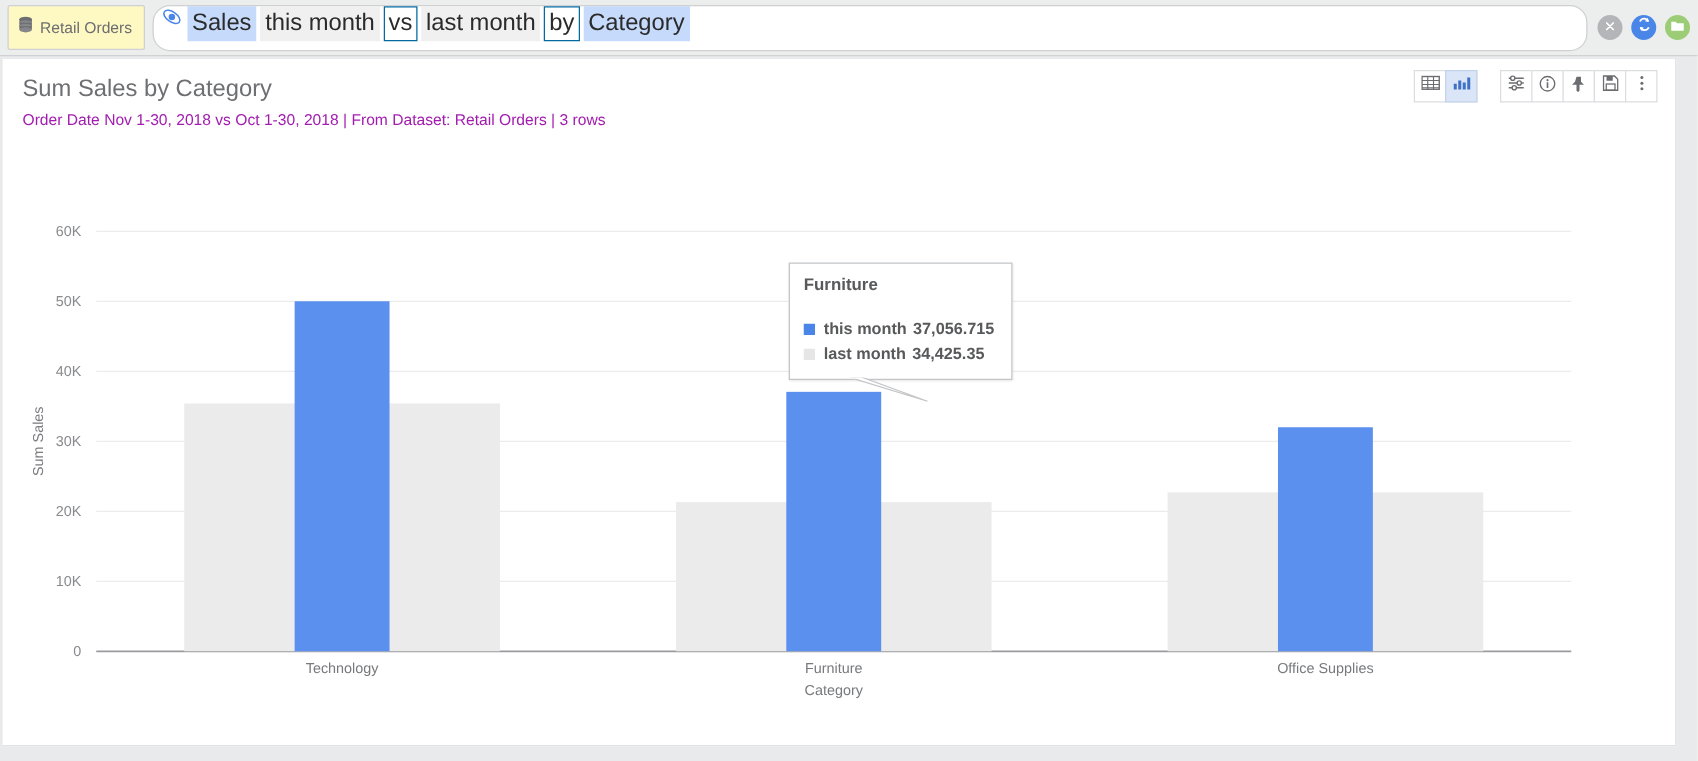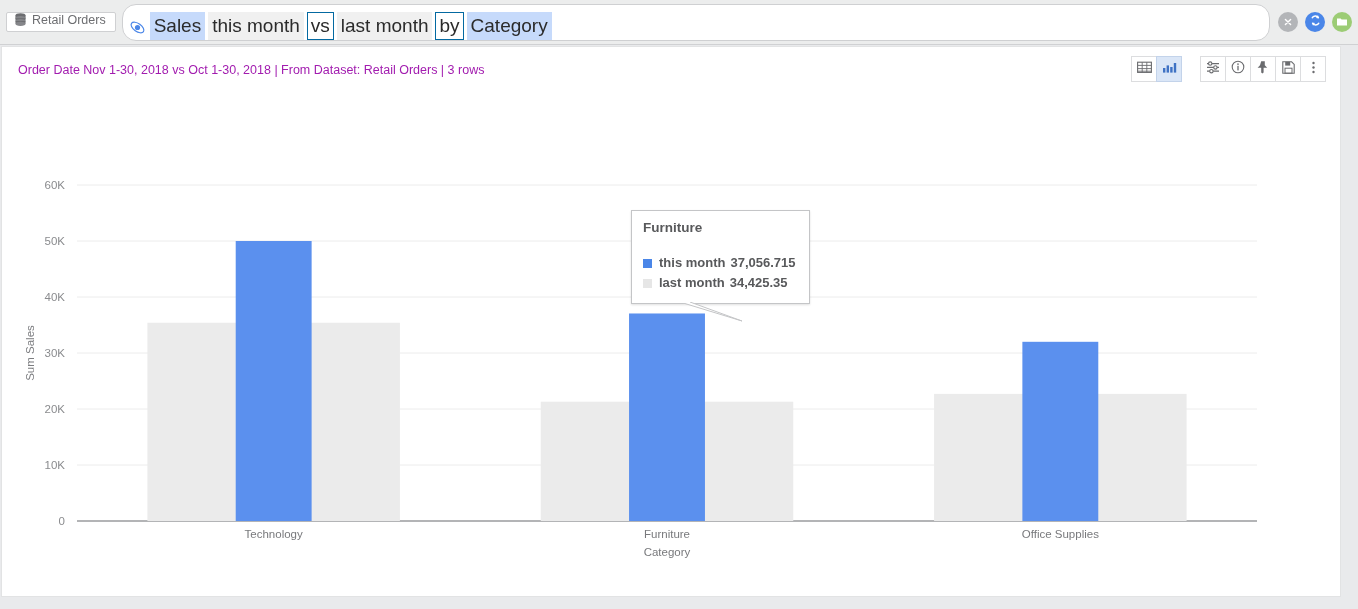--- a/index.html
+++ b/index.html
@@ -14,41 +14,41 @@
   
   .topbar {
     position: absolute; left: 0; top: 0;
     width: 1358px; height: 45px;
     background: #eceded;
     border-bottom: 1px solid #d0d1d3;
     display: flex; align-items: center;
     padding: 0 6px;
   }
   .ds-tab {
-    height: 20px;
-    background: #ffffff;
+    height: 36px;
+    background: #fef9c3;
     border: 1px solid #cfd0d2;
     border-radius: 2px;
-    display: flex; align-items: flex-start;
+    display: flex; align-items: center;
     padding: 0 9px 0 7px;
     gap: 5px;
     margin-right: 6px;
     flex: 0 0 auto;
     cursor: pointer;
   }
   .ds-tab .lbl { font-size: 12.5px; color: #6d6e71; white-space: nowrap; }
   .db-icon { display: block; }
 
   .searchwrap {
     flex: 1 1 auto;
     height: 37px;
     background: #ffffff;
     border: 1px solid #cfd0d2;
     border-radius: 14px;
-    display: flex; align-items: flex-end;
+    display: flex; align-items: flex-start;
     padding: 0 8px 0 6px;
     min-width: 0;
     position: relative;
   }
   .query { display: flex; align-items: center; gap: 0px; flex: 1 1 auto; min-width:0; }
   .q-icon { flex: 0 0 auto; margin-right: 4px; display:block; }
   .tok {
     font-size: 19px;
     color: #2b2b2b;
     line-height: 26px;
@@ -175,20 +175,21 @@
           <path d="M1 2.4 h3.6 l1 1.2 h5.4 v6.0 h-10 z" fill="#ffffff"></path>
         </svg>
       </span>
     </div>
   </div>
 </div>
 
 <div class="card">
 
   <div class="card-head">
+    <h1 class="card-title">Sum Sales by Category</h1>
     <div class="card-sub">Order Date Nov 1-30, 2018 vs Oct 1-30, 2018 | From Dataset: Retail Orders | 3 rows</div>
 
     <div class="toolbar">
       <div class="tb-group">
         <div class="tb-btn">
           <span>
             <svg width="15" height="13" viewBox="0 0 15 13">
               <rect x="0.6" y="1.2" width="13.8" height="10.2" fill="none" stroke="#6b6c6f" stroke-width="1.1"></rect>
               <path d="M0.6 4.4 H14.4 M0.6 7.6 H14.4 M0.6 10.2 H14.4 M5.2 1.2 V11.4 M9.8 1.2 V11.4" stroke="#6b6c6f" stroke-width="0.9"></path>
             </svg>

